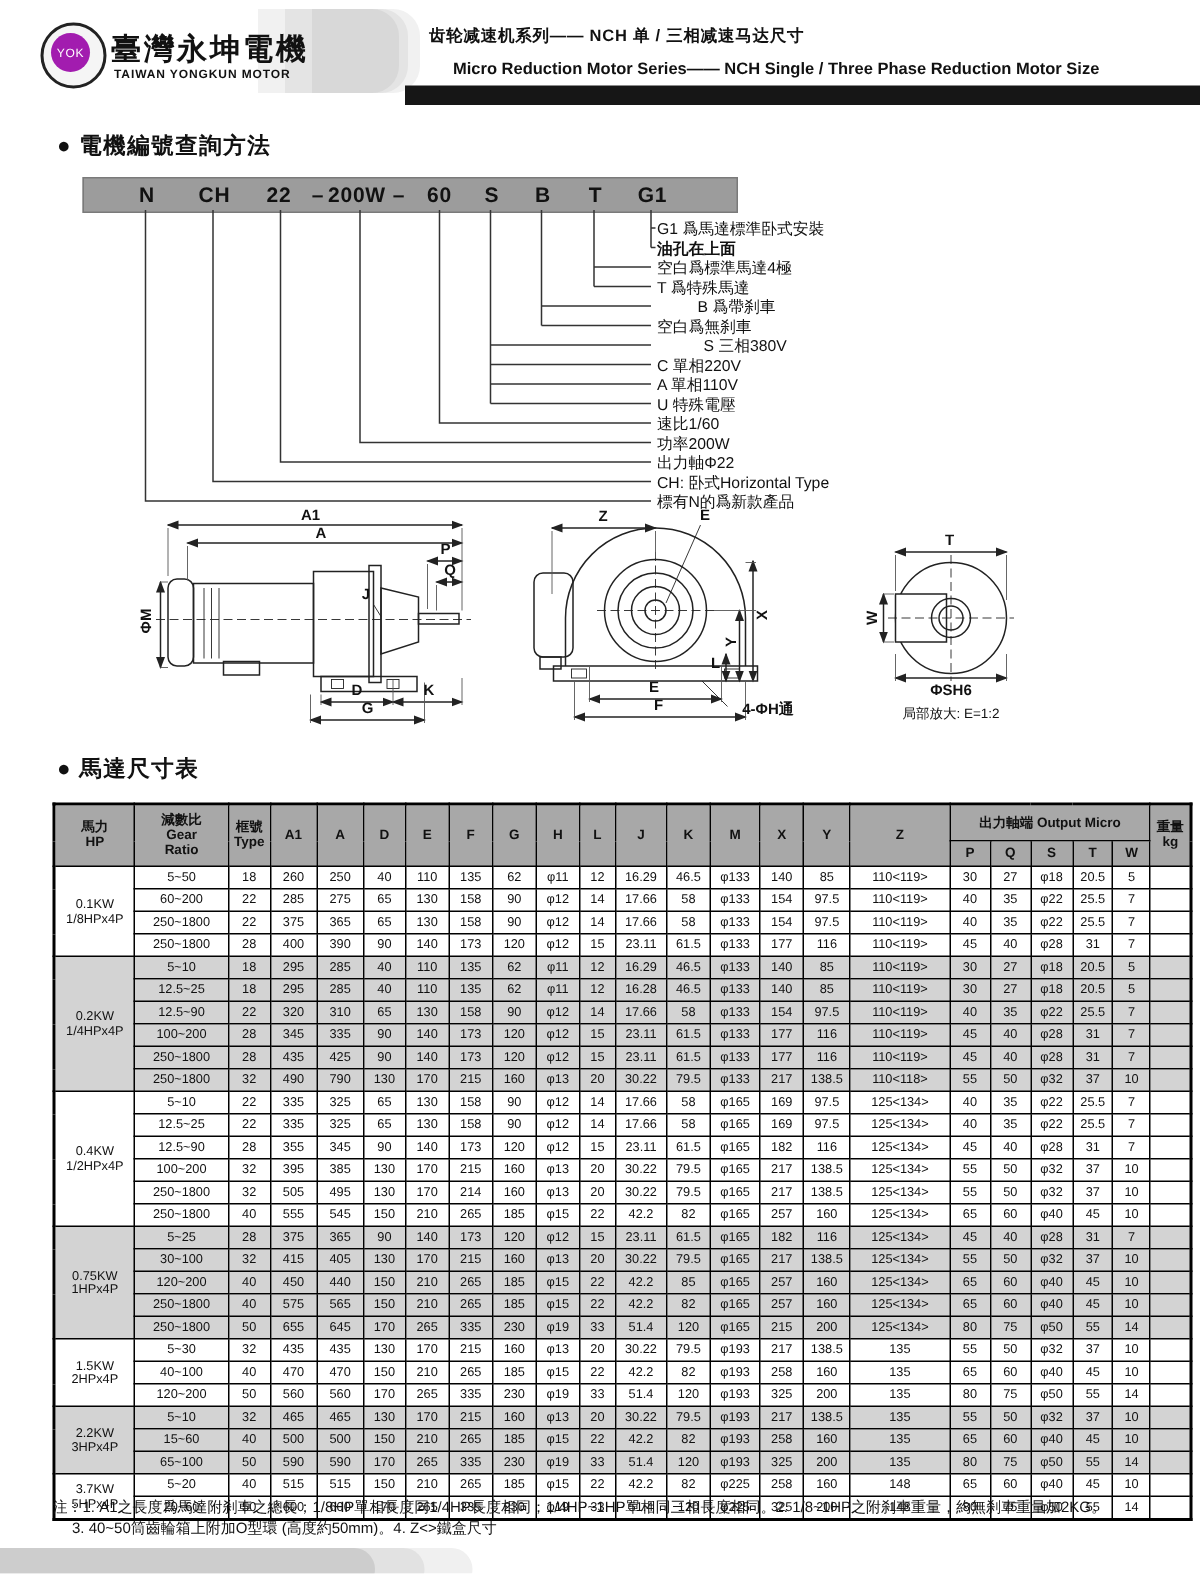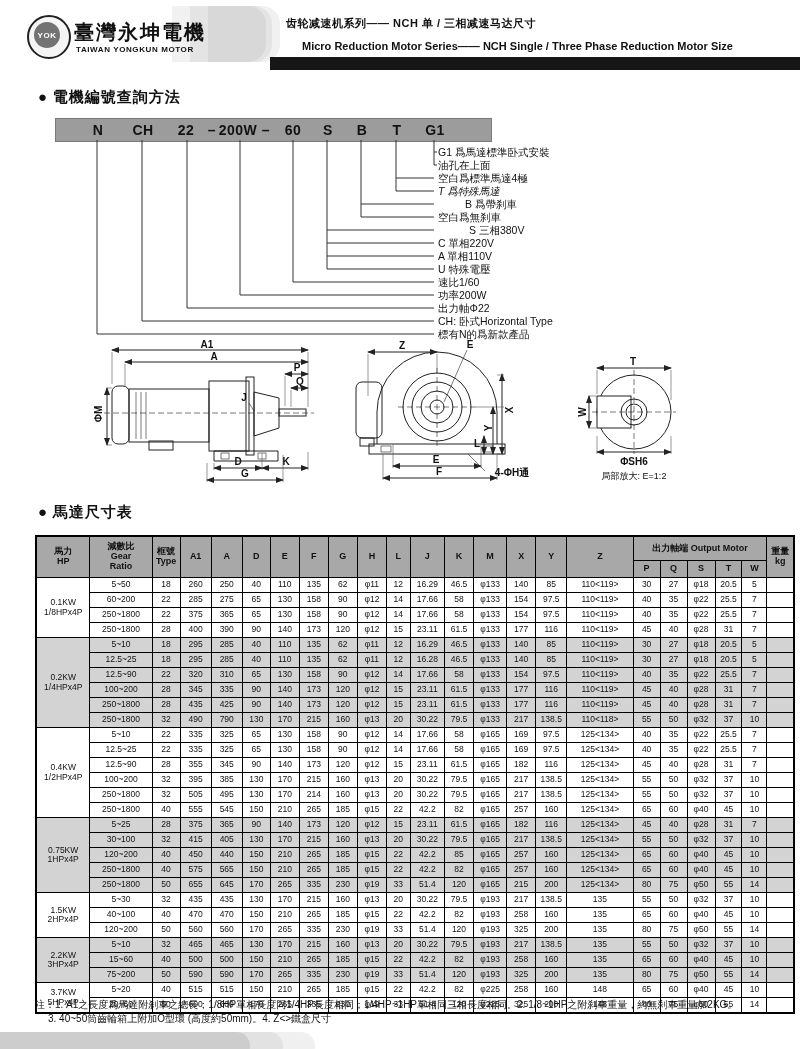--- a/index.html
+++ b/index.html
@@ -3,21 +3,21 @@
 <meta charset="utf-8">
 <style>
   html,body{margin:0;padding:0;background:#fff;}
   .page{position:relative;width:800px;height:1049px;background:#fff;overflow:hidden;
         font-family:"Liberation Sans",sans-serif;color:#111;}
   
   .deco{position:absolute;border-radius:0 18px 18px 0;}
   .logo{position:absolute;left:27px;top:15px;width:40px;height:40px;border:2px solid #222;
         border-radius:50%;background:#f5f5f5;}
   .logo .inner{position:absolute;left:5px;top:5px;width:26px;height:26px;border-radius:50%;
-        background:#737373;color:#fff;font-size:8px;font-weight:bold;display:flex;
+        background:#a21caf;color:#fff;font-size:8px;font-weight:normal;display:flex;
         align-items:center;justify-content:center;letter-spacing:.5px;}
   .brand-cn{position:absolute;left:74px;top:19px;font-size:20px;font-weight:bold;letter-spacing:2px;}
   .brand-en{position:absolute;left:76px;top:45px;font-size:8px;font-weight:bold;letter-spacing:.6px;}
   .title-cn{position:absolute;left:286px;top:16px;font-size:11px;font-weight:bold;letter-spacing:.5px;}
   .title-en{position:absolute;left:286px;top:40px;font-size:11px;font-weight:bold;padding-left:16px;}
   .blackbar{position:absolute;left:270px;top:57px;width:530px;height:13px;background:#161616;}
   
   .sect-title{position:absolute;font-size:15px;font-weight:bold;letter-spacing:1px;font-family:Liberation Serif, serif;}
   .codebar{position:absolute;left:55px;top:118px;width:435px;height:22px;background:#9c9c9c;
            border:1px solid #7a7a7a;}
@@ -71,23 +71,23 @@
       <span class="cpart" style="left: 182px;">200W</span>
       <span class="cpart" style="left: 210px;">–</span>
       <span class="cpart" style="left: 237px;">60</span>
       <span class="cpart" style="left: 272px;">S</span>
       <span class="cpart" style="left: 306px;">B</span>
       <span class="cpart" style="left: 341px;">T</span>
       <span class="cpart" style="left: 379px;">G1</span>
     </div>
   <div>
       <span class="cl" style="top: 146px;">G1 爲馬達標準卧式安裝</span>
-      <span class="cl" style="top: 159px;">油孔在上面</span>
+      <span class="cl" style="top: 159px; font-weight: bold;">油孔在上面</span>
       <span class="cl" style="top: 172px;">空白爲標準馬達4極</span>
-      <span class="cl" style="top: 185px; font-style: italic;">T 爲特殊馬達</span>
+      <span class="cl" style="top: 185px;">T 爲特殊馬達</span>
       <span class="cl" style="top: 198px; margin-left: 27px;">B 爲帶刹車</span>
       <span class="cl" style="top: 211px;">空白爲無刹車</span>
       <span class="cl" style="top: 224px; margin-left: 31px;">S 三相380V</span>
       <span class="cl" style="top: 237px;">C 單相220V</span>
       <span class="cl" style="top: 250px;">A 單相110V</span>
       <span class="cl" style="top: 263px;">U 特殊電壓</span>
       <span class="cl" style="top: 276px;">速比1/60</span>
       <span class="cl" style="top: 289px;">功率200W</span>
       <span class="cl" style="top: 302px;">出力軸Φ22</span>
       <span class="cl" style="top: 315px;">CH: 卧式Horizontal Type</span>
@@ -244,21 +244,21 @@
           <th rowspan="2">F</th>
           <th rowspan="2">G</th>
           <th rowspan="2">H</th>
           <th rowspan="2">L</th>
           <th rowspan="2">J</th>
           <th rowspan="2">K</th>
           <th rowspan="2">M</th>
           <th rowspan="2">X</th>
           <th rowspan="2">Y</th>
           <th rowspan="2">Z</th>
-          <th rowspan="1" colspan="5">出力軸端 Output Motor</th>
+          <th rowspan="1" colspan="5">出力軸端 Output Micro</th>
           <th rowspan="2">重量
 kg</th>
         </tr>
         <tr>
           <th>P</th>
           <th>Q</th>
           <th>S</th>
           <th>T</th>
           <th>W</th>
         </tr>
@@ -894,21 +894,21 @@
           <td>160</td>
           <td>135</td>
           <td>65</td>
           <td>60</td>
           <td>φ40</td>
           <td>45</td>
           <td>10</td>
           <td></td>
         </tr>
         <tr class="shade">
-          <td>75~200</td>
+          <td>65~100</td>
           <td>50</td>
           <td>590</td>
           <td>590</td>
           <td>170</td>
           <td>265</td>
           <td>335</td>
           <td>230</td>
           <td>φ19</td>
           <td>33</td>
           <td>51.4</td>

